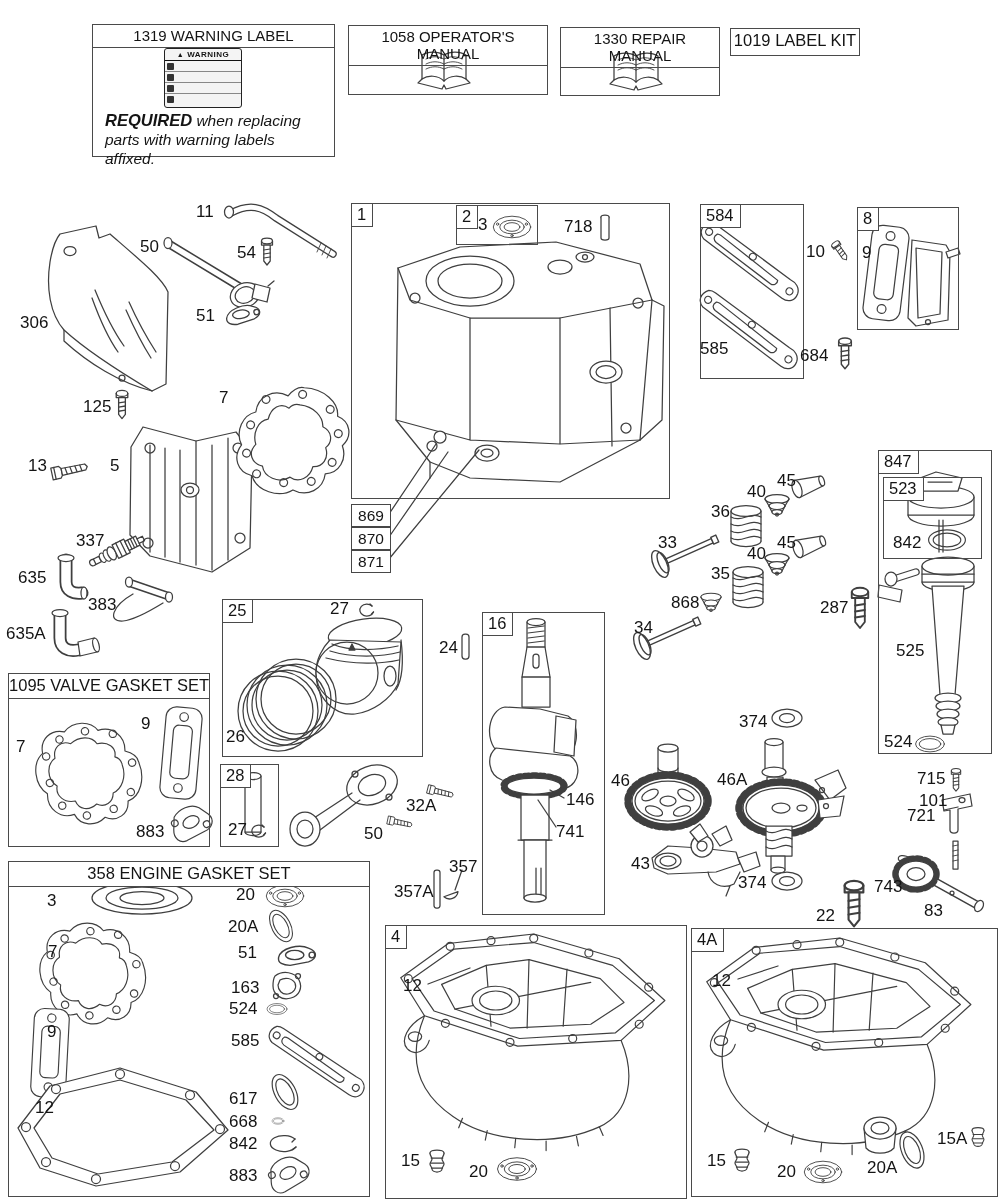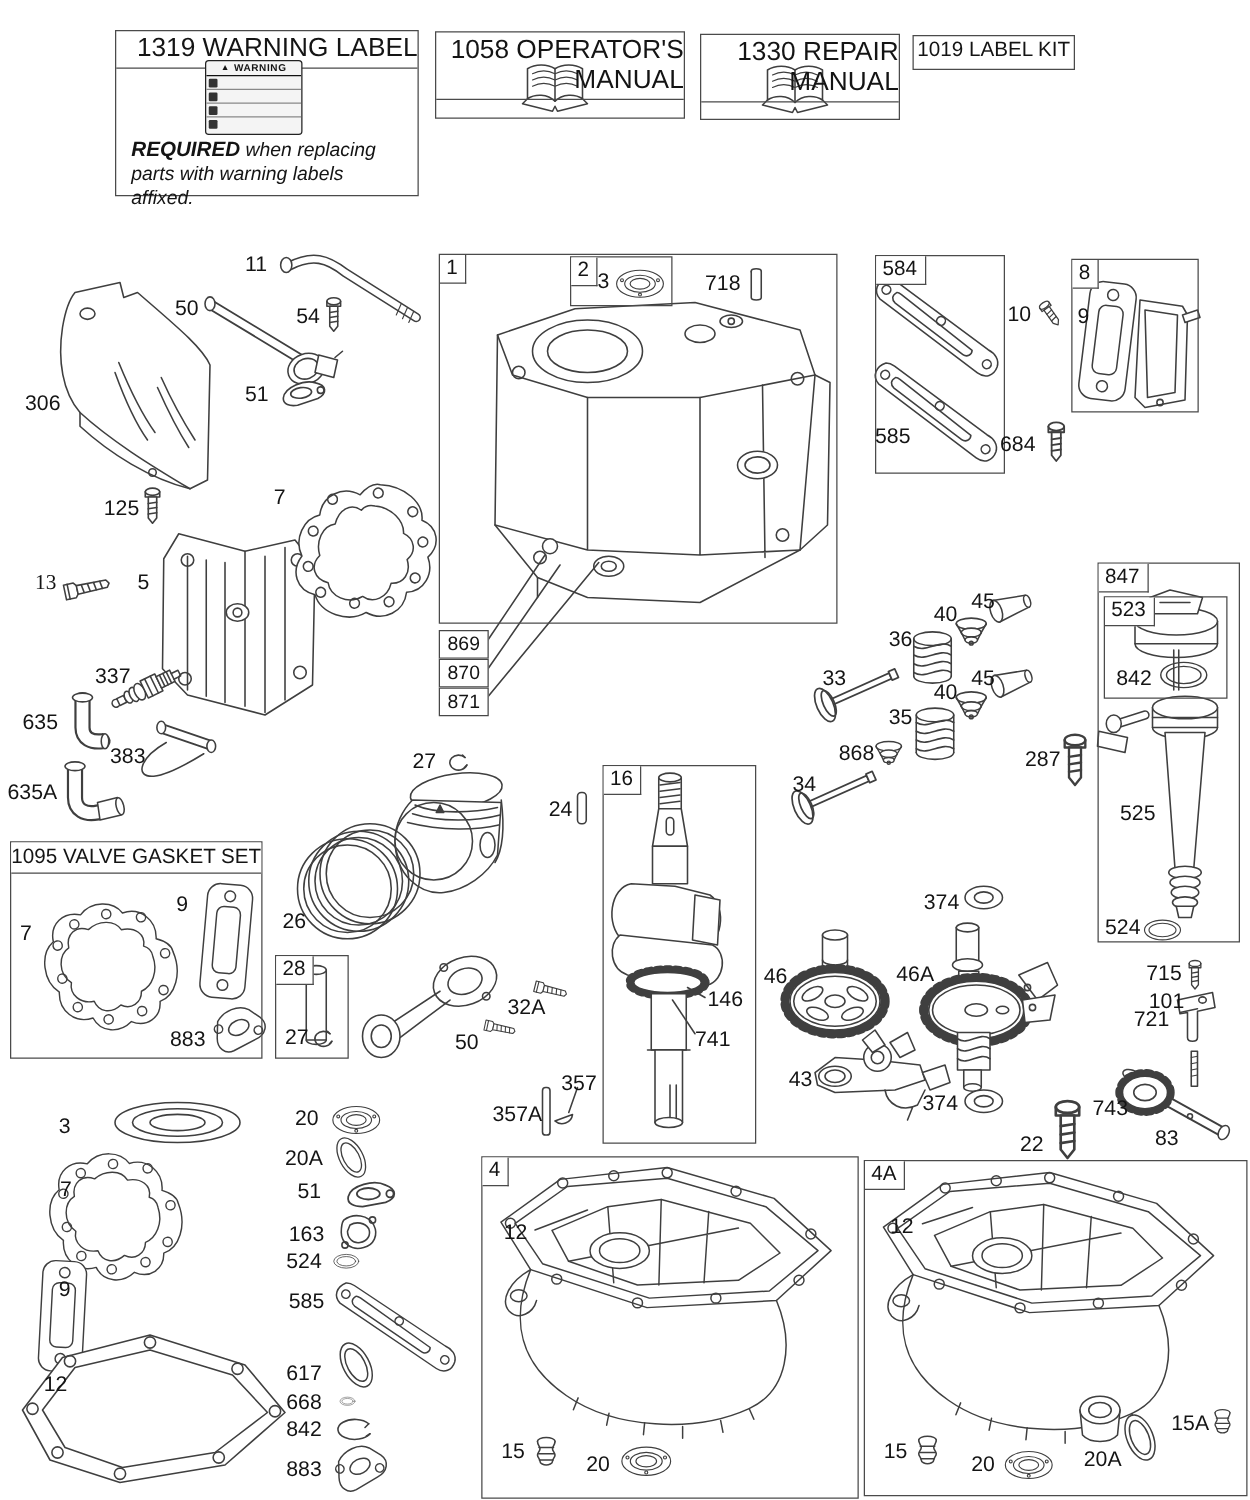--- a/index.html
+++ b/index.html
@@ -21,21 +21,21 @@
   .sbox{position:absolute;border:1.6px solid #4a4a4a;background:transparent;}
   .stitle{border-bottom:1.6px solid #4a4a4a;text-align:center;font-size:16.5px;padding:2px 0 3px 0;background:#fff;}
   .sticker{position:absolute;left:71px;top:23px;width:76px;height:58px;border:1.5px solid #222;
            border-radius:3px;background:#f4f4f4;font-size:8px;overflow:hidden;}
   .sticker-head{display:flex;align-items:center;justify-content:center;gap:3px;border-bottom:1.5px solid #111;
                 padding:1px 0;font-weight:bold;letter-spacing:.5px;}
   .srow{display:flex;align-items:center;gap:3px;border-bottom:1px solid #888;padding:1.5px 2px;}
   .sico{width:7px;height:7px;background:#333;border-radius:1px;flex:0 0 auto;}
   .sbar{height:2px;background:#9a9a9a;margin:1px 0;}
   .note{position:absolute;left:12px;top:86px;width:222px;font-style:italic;font-size:15.5px;line-height:19px;}
-  .mtitle{text-align:right;font-size:21px;padding:2px 0 3px 0;border-bottom:1.6px solid #4a4a4a;}
+  .mtitle{text-align:center;font-size:15px;padding:2px 0 3px 0;border-bottom:1.6px solid #4a4a4a;}
 </style>
 </head>
 <body>
 
 <div class="stage">
 
 <svg id="art" width="1000" height="1200" viewBox="0 0 1000 1200">
 <defs>
   <g id="oring">
           <ellipse class="w" rx="20" ry="11"></ellipse>
@@ -692,54 +692,60 @@
     </div>
 <div class="pbox" style="left:857px;top:207px;width:100px;height:121px;">
       <span class="tag">8</span>
     </div>
 <div class="pbox" style="left:878px;top:450px;width:112px;height:302px;">
       <span class="tag">847</span>
     </div>
 <div class="pbox" style="left:883px;top:477px;width:97px;height:80px;">
       <span class="tag">523</span>
     </div>
+<div class="pbox" style="left:222px;top:599px;width:199px;height:156px;">
+      <span class="tag">25</span>
+    </div>
 <div class="pbox" style="left:482px;top:612px;width:121px;height:301px;">
       <span class="tag">16</span>
     </div>
 <div class="pbox" style="left:220px;top:764px;width:57px;height:81px;">
       <span class="tag">28</span>
     </div>
 <div class="pbox" style="left:385px;top:925px;width:300px;height:272px;">
       <span class="tag">4</span>
     </div>
 <div class="pbox" style="left:691px;top:928px;width:305px;height:267px;">
       <span class="tag">4A</span>
     </div>
 
 <div class="sbox" style="left:8px;top:673px;width:200px;height:172px;">
   <div class="stitle">1095 VALVE GASKET SET</div>
+</div>
+<div class="sbox" style="left:8px;top:861px;width:360px;height:334px;">
+  <div class="stitle">358 ENGINE GASKET SET</div>
 </div>
 
 <div class="cobox" style="left:351px;top:504px;">
       <span>869</span>
     </div>
 <div class="cobox" style="left:351px;top:527px;">
       <span>870</span>
     </div>
 <div class="cobox" style="left:351px;top:550px;">
       <span>871</span>
     </div>
 
 <span class="co" style="left:196px;top:202px;">11</span>
 <span class="co" style="left:140px;top:237px;">50</span>
 <span class="co" style="left:237px;top:243px;">54</span>
 <span class="co" style="left:196px;top:306px;">51</span>
 <span class="co" style="left:20px;top:313px;">306</span>
 <span class="co" style="left:83px;top:397px;">125</span>
-<span class="co" style="left:28px;top:456px;font-family:Liberation Serif, serif;">13</span>
+<span class="co" style="left:28px;top:456px;">13</span>
 <span class="co" style="left:110px;top:456px;">5</span>
 <span class="co" style="left:219px;top:388px;">7</span>
 <span class="co" style="left:76px;top:531px;">337</span>
 <span class="co" style="left:18px;top:568px;">635</span>
 <span class="co" style="left:88px;top:595px;">383</span>
 <span class="co" style="left:6px;top:624px;">635A</span>
 <span class="co" style="left:478px;top:215px;">3</span>
 <span class="co" style="left:564px;top:217px;">718</span>
 <span class="co" style="left:700px;top:339px;">585</span>
 <span class="co" style="left:806px;top:242px;">10</span>

